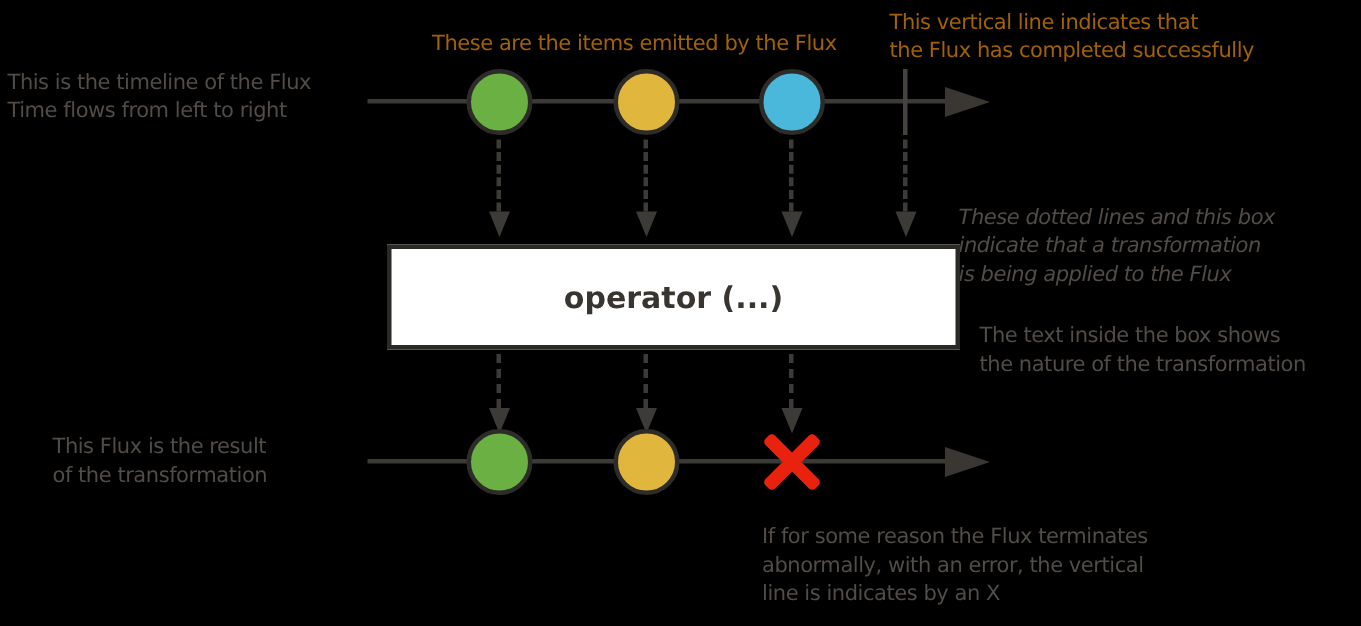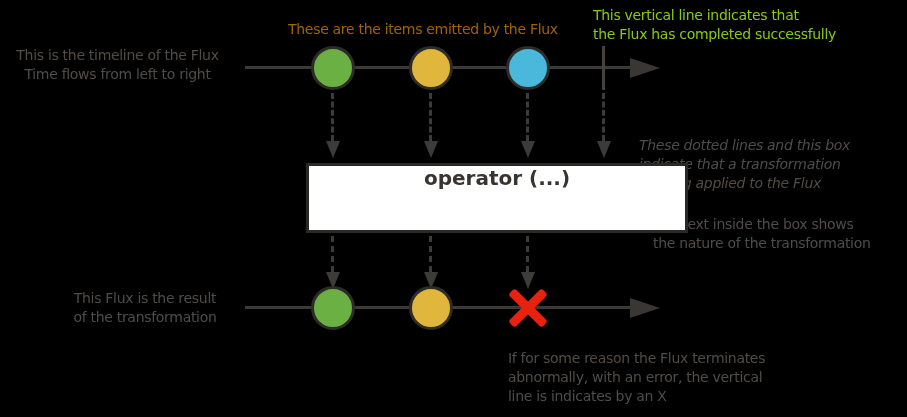--- a/index.html
+++ b/index.html
@@ -10,21 +10,21 @@
     overflow: hidden;
     font-family: "DejaVu Sans", "Liberation Sans", sans-serif;
   }
   .caption {
     position: absolute;
     font-size: 14px;
     line-height: 19px;
     letter-spacing: -0.3px;
     white-space: pre-line;
   }
-  .caption.center { text-align: center; }
+  .caption.center { }
   .caption.nowrap { white-space: nowrap; }
 
   .hline { position: absolute; height: 3px; }
   .arrow-right {
     position: absolute;
     width: 0; height: 0;
     border-top: 10px solid transparent;
     border-bottom: 10px solid transparent;
     border-left: 30px solid #3a3733;
   }
@@ -50,23 +50,22 @@
     border-top: 17px solid #3d3b37;
   }
 
   .operator-box {
     position: absolute;
     left: 258px; top: 163px;
     width: 382px; height: 70px;
     box-sizing: border-box;
     border: 3px solid #2b2926;
     display: flex;
-    align-items: flex-start;
+    align-items: center;
     justify-content: center;
-    margin-left: 48px;
   }
   .operator-label {
     font-size: 20px;
     font-weight: bold;
     letter-spacing: 0px;
   }
 
   .x-marker { position: absolute; left: 506px; top: 286px; width: 44px; height: 44px; }
   .x-bar {
     position: absolute;
@@ -108,21 +107,21 @@
   #res-marble-2 { left: 409px; top: 286px; }
 </style>
 </head>
 <body>
 
 <div class="stage" style="background-color: rgb(0, 0, 0);">
 
   <div class="caption center" id="cap-timeline" style="color: rgb(81, 76, 71);">This is the timeline of the Flux
 Time flows from left to right</div>
   <div class="caption nowrap" id="cap-items" style="color: #a16207;">These are the items emitted by the Flux</div>
-  <div class="caption" id="cap-complete" style="color: #84cc16;">This vertical line indicates that
+  <div class="caption" id="cap-complete" style="color: #a16207;">This vertical line indicates that
 the Flux has completed successfully</div>
   <div class="caption" id="cap-transform" style="color: rgb(81, 76, 71);">These dotted lines and this box
 indicate that a transformation
 is being applied to the Flux</div>
   <div class="caption center" id="cap-result" style="color: rgb(81, 76, 71);">This Flux is the result
 of the transformation</div>
   <div class="caption" id="cap-boxtext" style="color: rgb(81, 76, 71);">The text inside the box shows
 the nature of the transformation</div>
   <div class="caption" id="cap-error" style="color: rgb(81, 76, 71);">If for some reason the Flux terminates
 abnormally, with an error, the vertical

